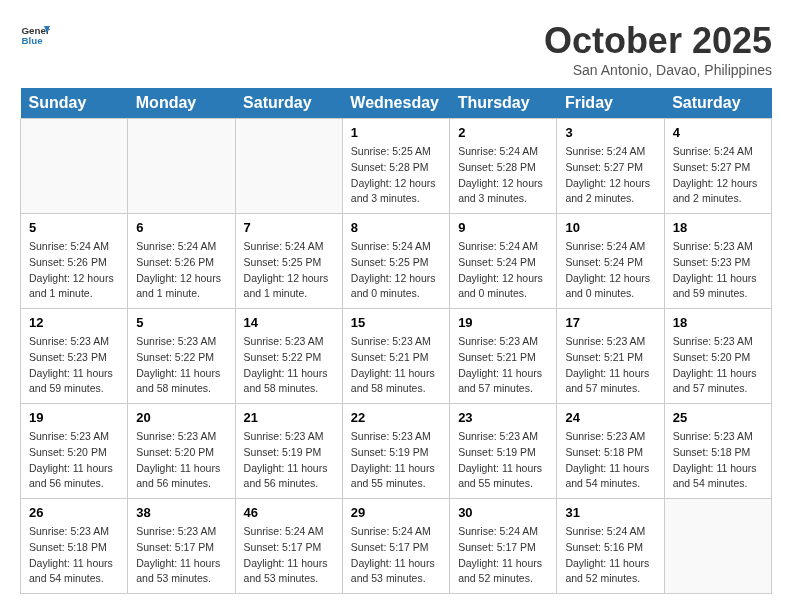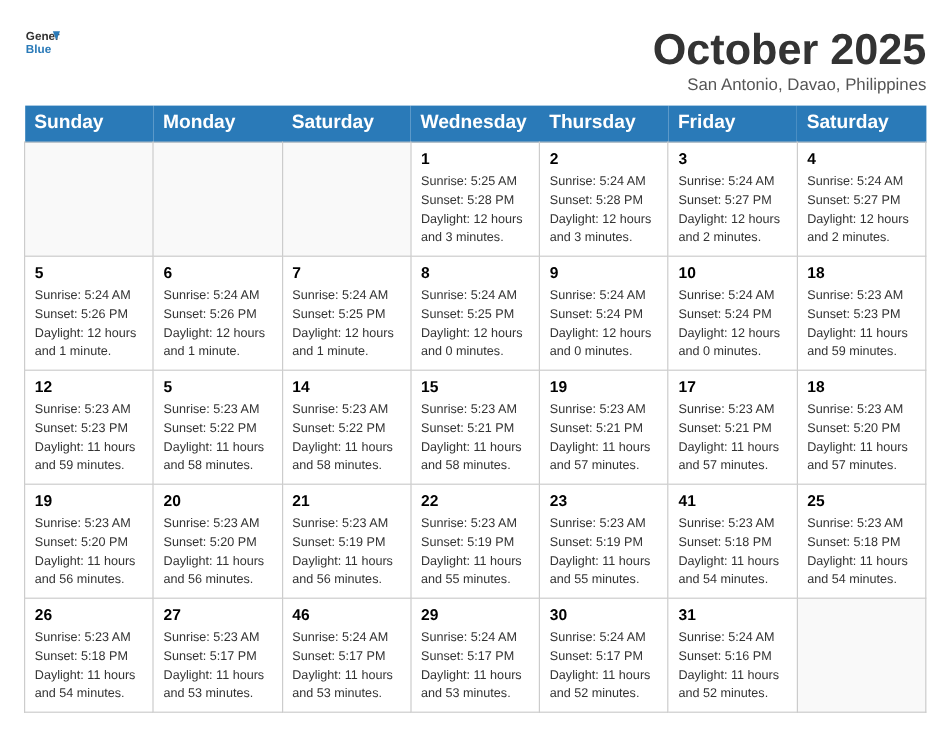--- a/index.html
+++ b/index.html
@@ -244,41 +244,41 @@
 Sunset: 5:19 PM
 Daylight: 11 hours and 55 minutes.</div>
         </td>
         <td>
           <span class="day-num">23</span>
           <div class="day-info" style="white-space: pre-line;">Sunrise: 5:23 AM
 Sunset: 5:19 PM
 Daylight: 11 hours and 55 minutes.</div>
         </td>
         <td>
-          <span class="day-num">41</span>
+          <span class="day-num">24</span>
           <div class="day-info" style="white-space: pre-line;">Sunrise: 5:23 AM
 Sunset: 5:18 PM
 Daylight: 11 hours and 54 minutes.</div>
         </td>
         <td>
           <span class="day-num">25</span>
           <div class="day-info" style="white-space: pre-line;">Sunrise: 5:23 AM
 Sunset: 5:18 PM
 Daylight: 11 hours and 54 minutes.</div>
         </td>
       </tr>
       <tr>
         <td>
           <span class="day-num">26</span>
           <div class="day-info" style="white-space: pre-line;">Sunrise: 5:23 AM
 Sunset: 5:18 PM
 Daylight: 11 hours and 54 minutes.</div>
         </td>
         <td>
-          <span class="day-num">27</span>
+          <span class="day-num">38</span>
           <div class="day-info" style="white-space: pre-line;">Sunrise: 5:23 AM
 Sunset: 5:17 PM
 Daylight: 11 hours and 53 minutes.</div>
         </td>
         <td>
           <span class="day-num">46</span>
           <div class="day-info" style="white-space: pre-line;">Sunrise: 5:24 AM
 Sunset: 5:17 PM
 Daylight: 11 hours and 53 minutes.</div>
         </td>

